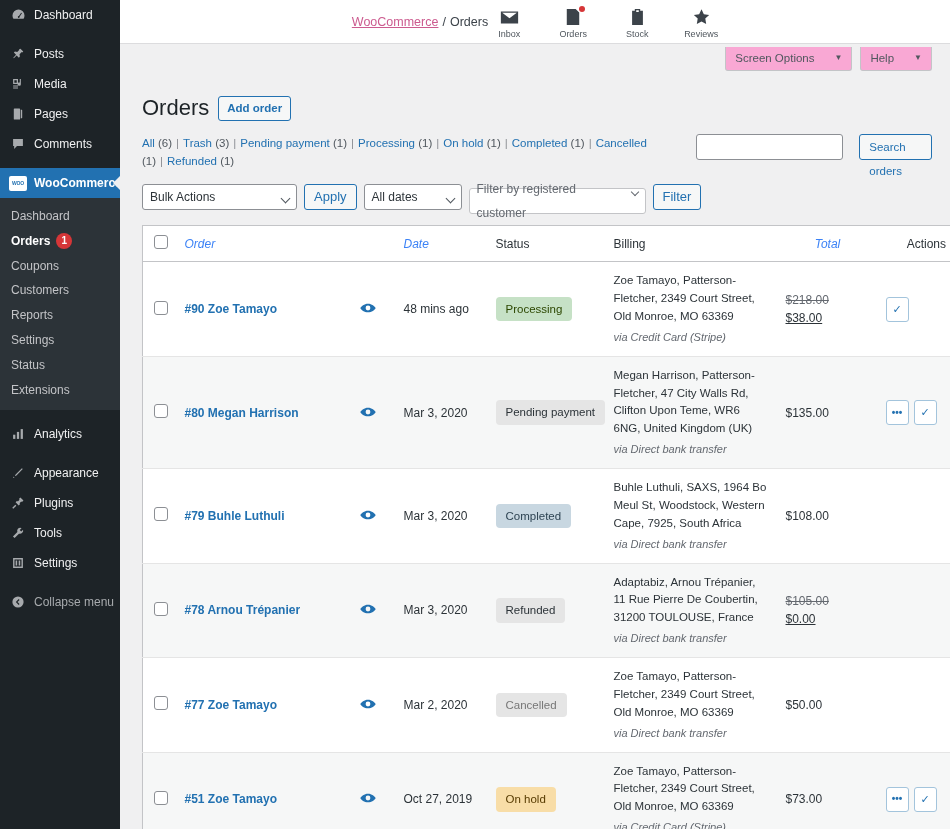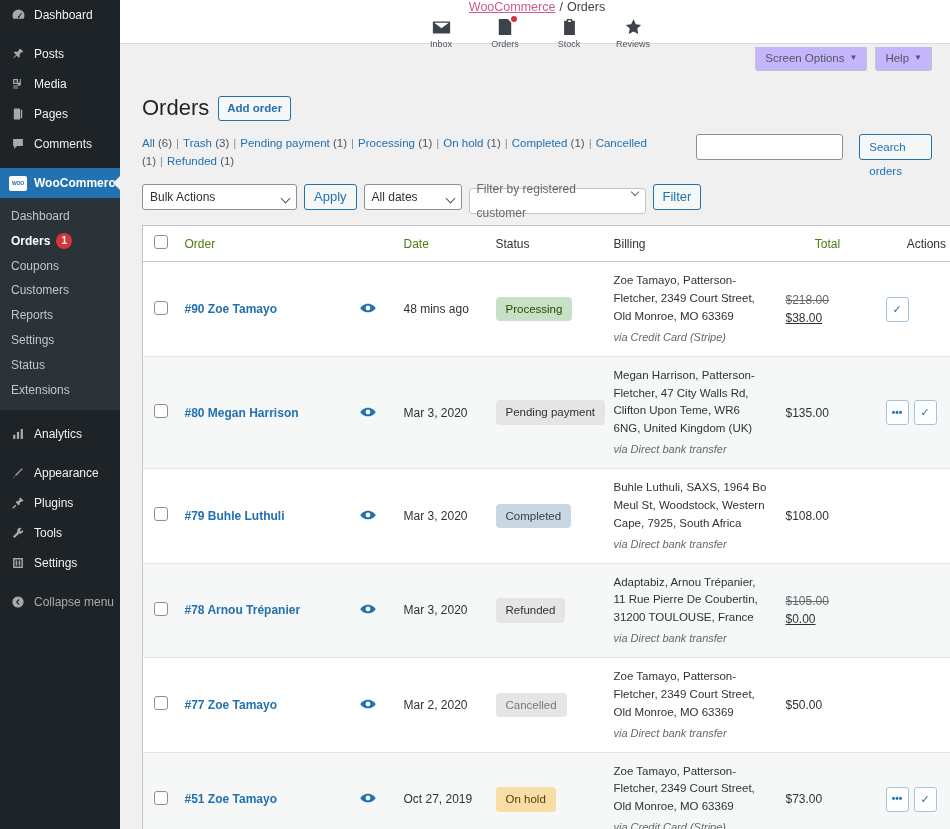--- a/index.html
+++ b/index.html
@@ -66,24 +66,23 @@
     font-size: 10px; font-weight: 600;
   }
   .collapse-item { color:#a7aaad; }
   .collapse-item .lbl { color:#a7aaad; }
 
   
   .main { flex: 1; height: 829px; background: #f0f0f1; position: relative; overflow: hidden; }
 
   .topbar {
     background: #fff; height: 44px;
-    display: flex; align-items: center; justify-content: space-between;
+    display: flex; align-items: center; justify-content: center;
     padding: 0 18px 0 22px;
     border-bottom: 1px solid #dcdcde;
-    flex-direction: column;
   }
   .breadcrumb { font-size: 12.5px; color: #3c434a; }
   .breadcrumb a { color: #cc5b8f; text-decoration: underline; }
   .bc-sep { margin: 0 4px; color: #3c434a; }
 
   .topbar-icons { display: flex; align-items: flex-start; gap: 22px; }
   .tb-ico {
     display: flex; flex-direction: column; align-items: center;
     color: #50575e; font-size: 9px; width: 42px; position: relative;
     padding-top: 3px;
@@ -93,25 +92,25 @@
   .notif-dot {
     position: absolute; top: 2px; right: 9px;
     width: 6px; height: 6px; background: #d63638; border-radius: 50%;
   }
 
   .subbar {
     height: 26px; display: flex; align-items: center; justify-content: flex-end;
     padding-right: 18px; gap: 8px; margin-top: 2px;
   }
   .tab-btn {
-    background: #c4b5fd; border: 1px solid #c3c4c7; border-top: none;
+    background: #f9a8d4; border: 1px solid #c3c4c7; border-top: none;
     border-radius: 0 0 3px 3px;
     font-size: 11.5px; color: #50575e;
     padding: 4px 9px; line-height: 1.3;
-    display: inline-flex; align-items: center; gap: 5px;
+    display: inline-flex; align-items: center; gap: 20px;
   }
   .caret { font-size: 8px; color:#50575e; }
 
   .content { padding: 12px 18px 0 22px; }
 
   .page-head { display: flex; align-items: center; gap: 9px; margin: 10px 0 4px 0; }
   .page-title { font-size: 22px; font-weight: 400; color: #1d2327; line-height: 1.3; }
   .add-btn {
     font-size: 11.5px; font-weight: 600; color: #2271b1;
     border: 1px solid #2271b1; background: #f6f7f7;
@@ -170,21 +169,21 @@
     background: #fff; border: 1px solid #c3c4c7;
     border-collapse: collapse; border-radius: 0;
     box-shadow: 0 1px 1px rgba(0,0,0,.04);
     table-layout: fixed;
   }
   .wp-table th, .wp-table td { text-align: left; vertical-align: middle; }
   .wp-table thead th, .wp-table tfoot td {
     font-size: 12px; font-weight: 400; color: #2c3338;
     padding: 9px 8px; border-bottom: 1px solid #c3c4c7;
   }
-  .wp-table thead th.sortable, .wp-table tfoot td.sortable { color: #4d7c0f; }
+  .wp-table thead th.sortable, .wp-table tfoot td.sortable { color: #3b82f6; font-style: italic; }
   .col-cb { width: 34px; padding-left: 11px !important; }
   .col-order { width: 175px; }
   .col-preview { width: 44px; }
   .col-date { width: 92px; }
   .col-status { width: 118px; }
   .col-billing { width: 172px; }
   .col-total { width: 100px; }
   .col-actions { width: 80px; }
 
   .wp-table tbody td {

